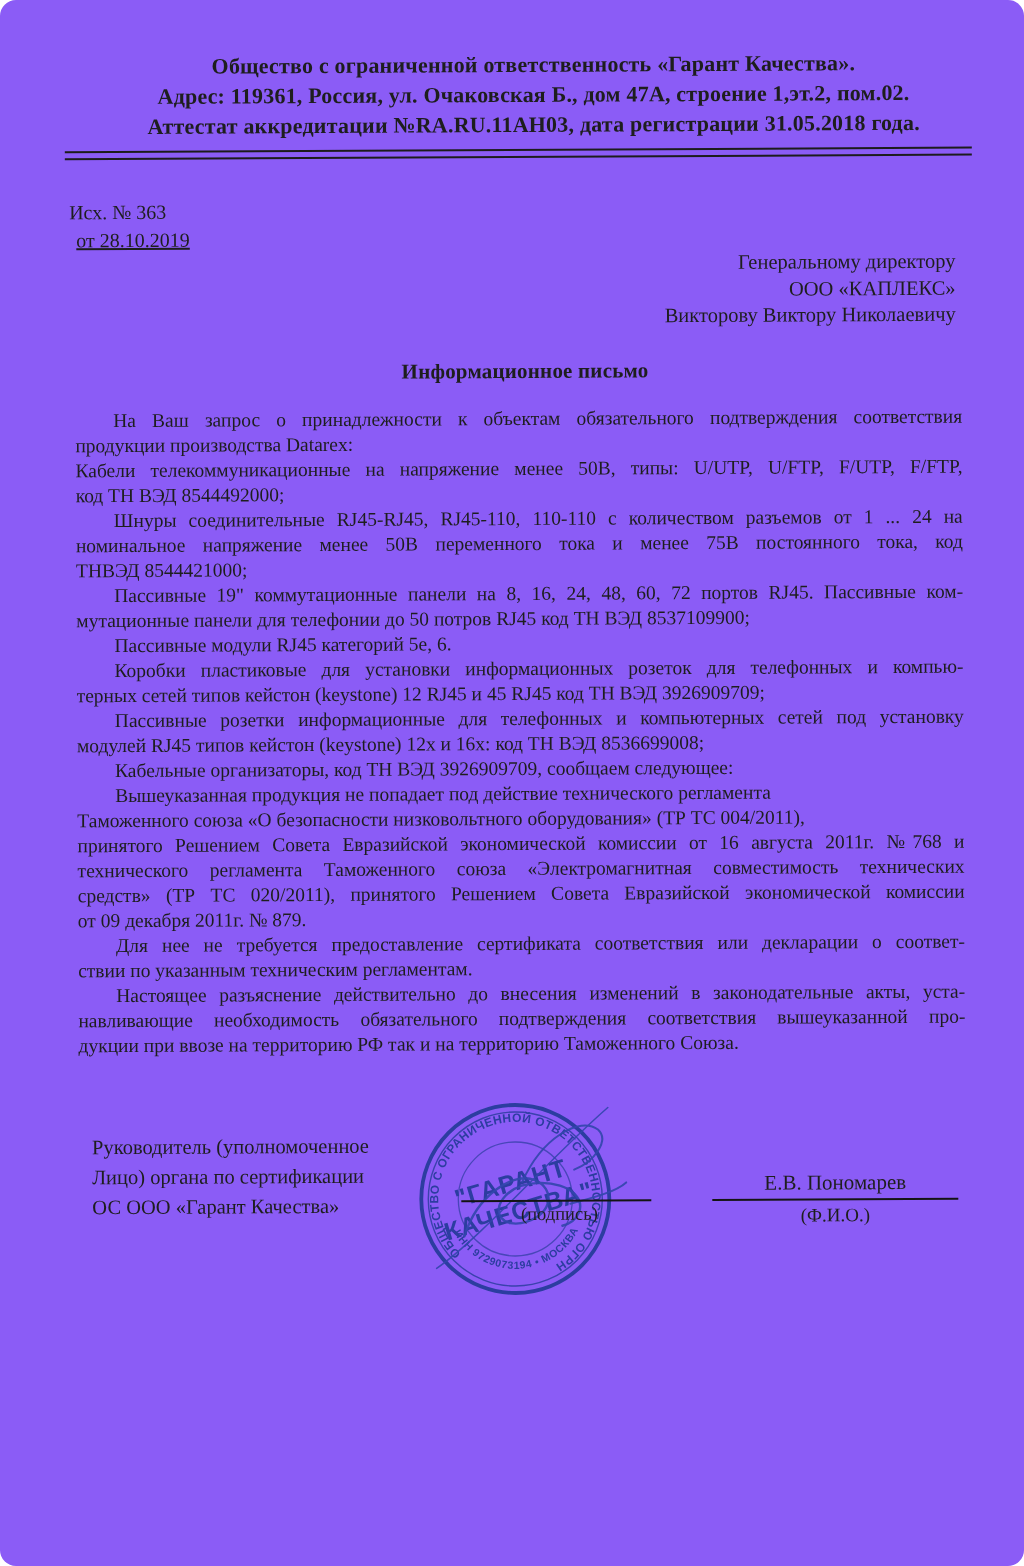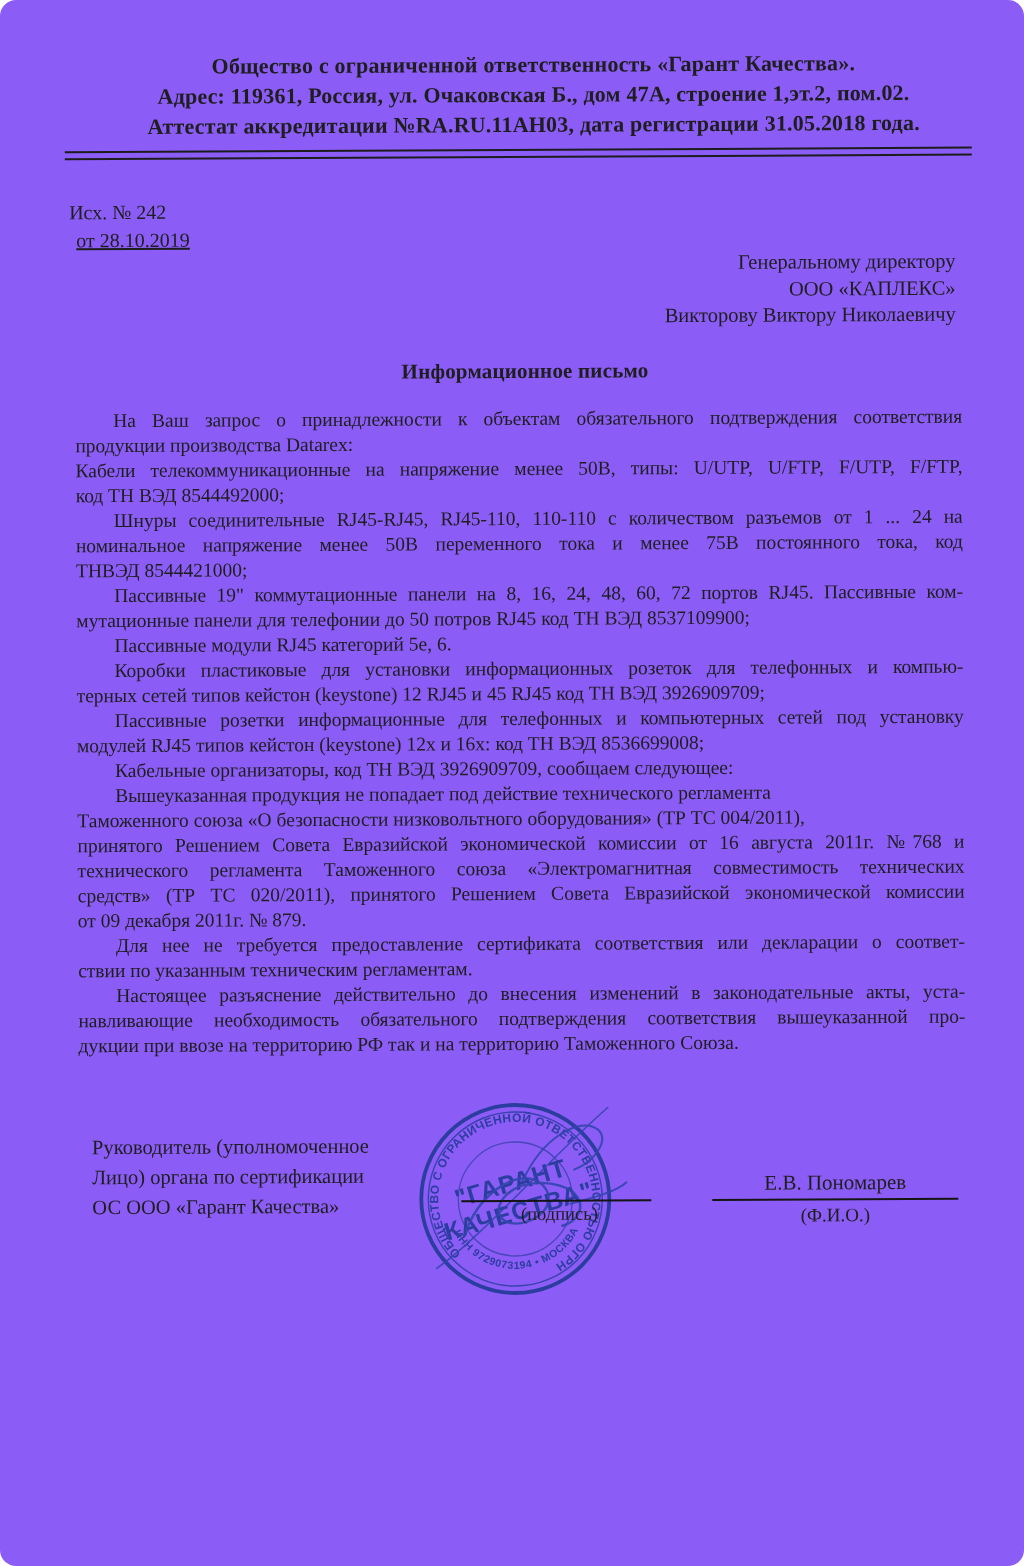--- a/index.html
+++ b/index.html
@@ -53,21 +53,21 @@
 
     <div class="letterhead">
       <div>Общество с ограниченной ответственность «Гарант Качества».</div>
       <div>Адрес: 119361, Россия, ул. Очаковская Б., дом 47А, строение 1,эт.2, пом.02.</div>
       <div>Аттестат аккредитации №RA.RU.11АН03, дата регистрации 31.05.2018 года.</div>
     </div>
 
     <div class="rule"></div>
 
     <div class="ref">
-      <div>Исх. № 242</div>
+      <div>Исх. № 363</div>
       <div class="d">от 28.10.2019</div>
     </div>
 
     <div class="recipient">
       <div>Генеральному директору</div>
       <div>ООО «КАПЛЕКС»</div>
       <div>Викторову Виктору Николаевичу</div>
     </div>
 
     <div class="title">Информационное письмо</div>

